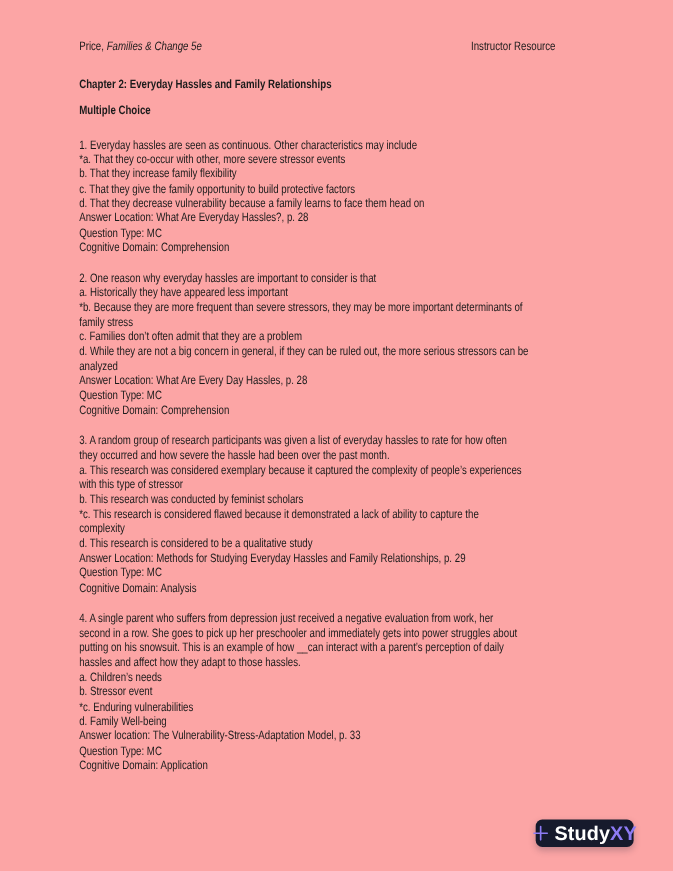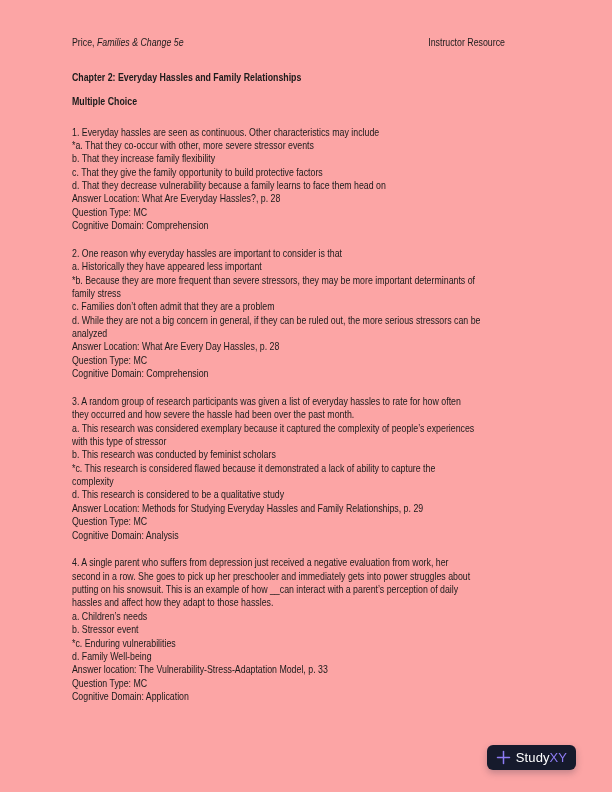--- a/index.html
+++ b/index.html
@@ -59,22 +59,22 @@
     height: 25px;
     border-radius: 6px;
     display: flex;
     align-items: center;
     justify-content: center;
     gap: 5px;
     box-shadow: 0 3px 7px rgba(40, 40, 60, 0.28);
   }
   .logo-badge .plus-wrap { display: flex; align-items: center; }
   .logo-badge .brand {
-    font-size: 13px;
-    font-weight: normal;
+    font-size: 18px;
+    font-weight: bold;
     letter-spacing: 0.1px;
     line-height: 1;
     font-family: "Liberation Sans", sans-serif;
   }
 </style>
 </head>
 <body>
 
 <div class="page">
 

